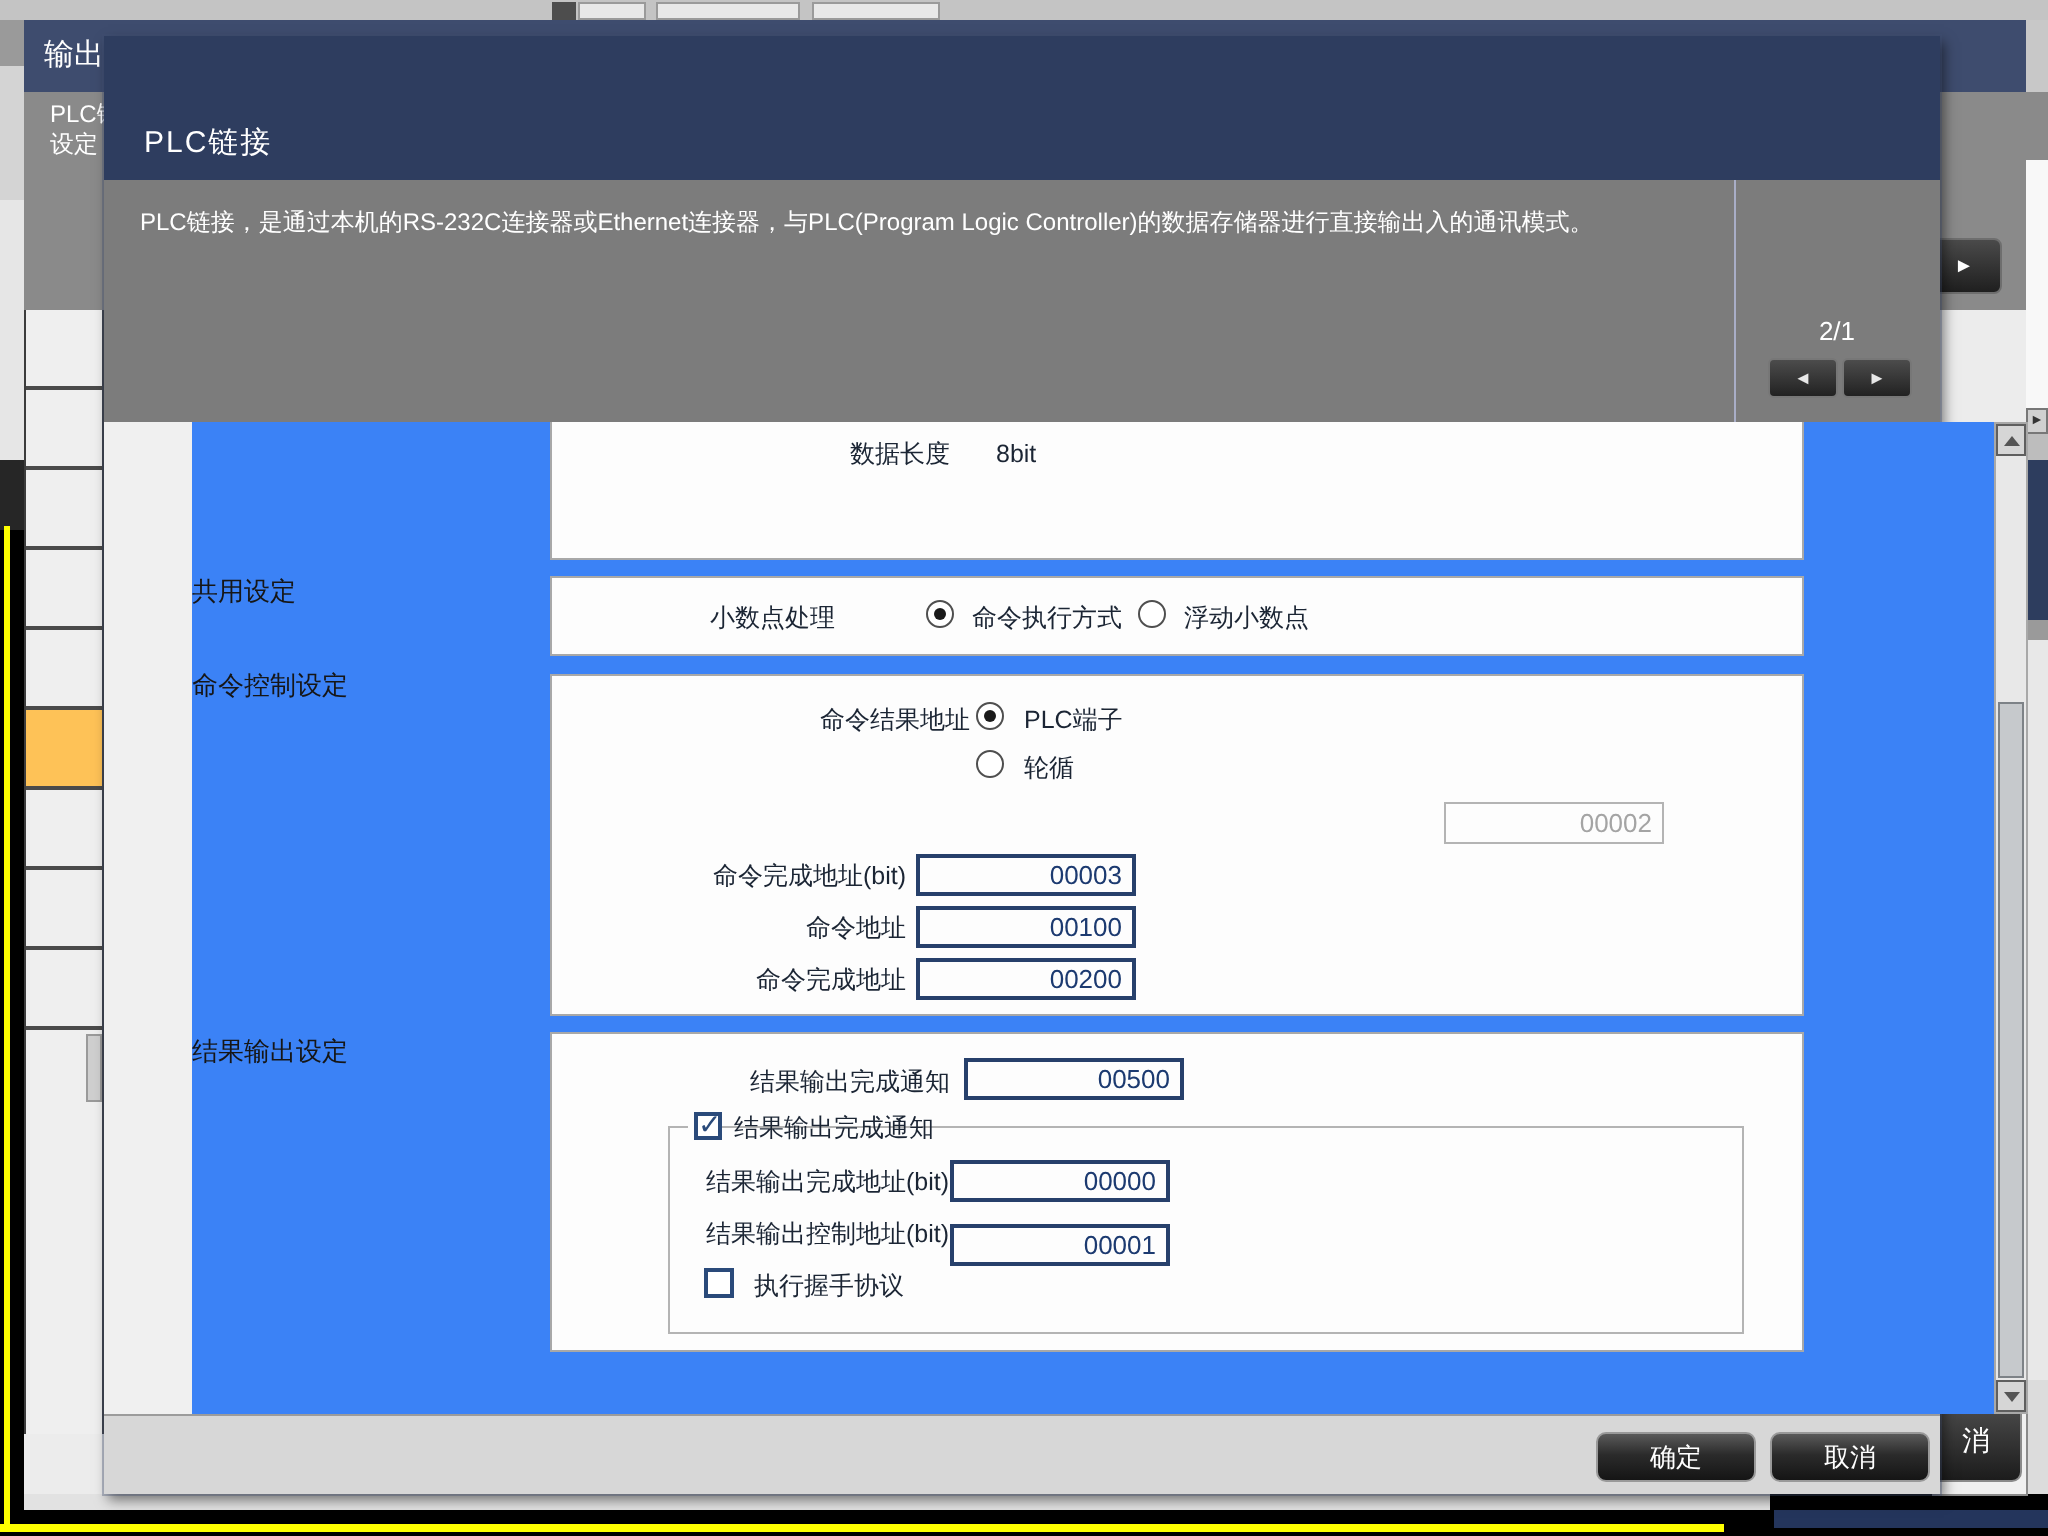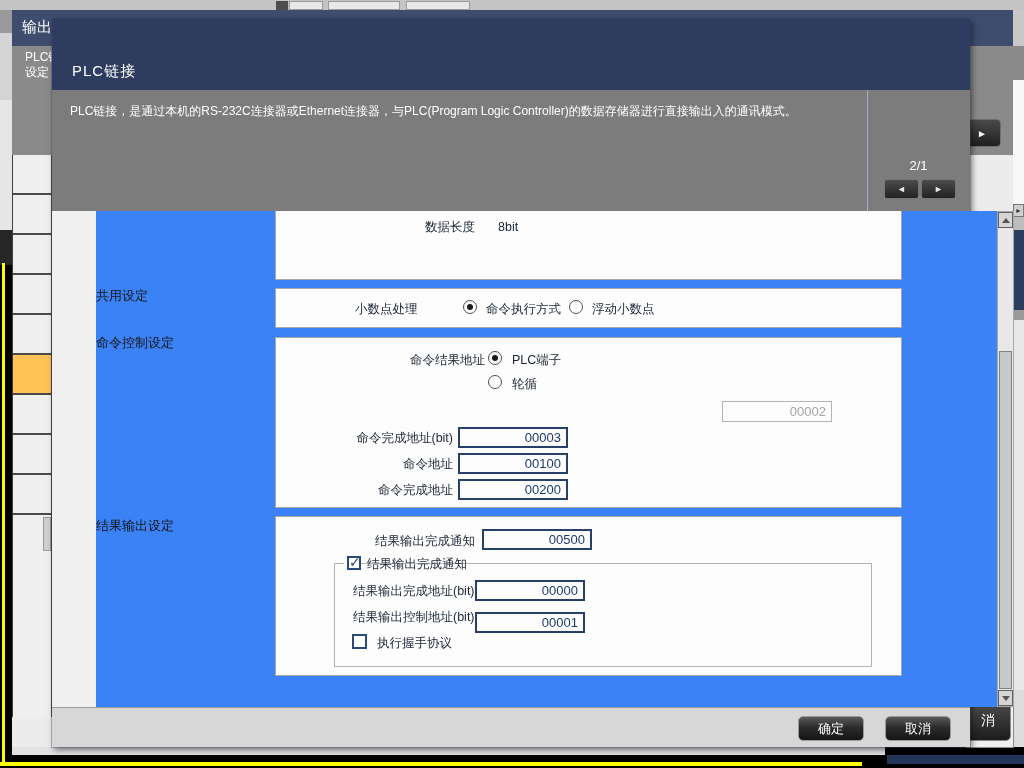--- a/index.html
+++ b/index.html
@@ -65,21 +65,21 @@
   .radio{position:absolute;width:14px;height:14px;border-radius:50%;background:#fff;border:1px solid #4f4f4f;box-sizing:border-box;}
   .radio.on::after{content:"";position:absolute;left:3px;top:3px;width:6px;height:6px;border-radius:50%;background:#1a1a1a;}
   .checkbox{position:absolute;width:15px;height:15px;background:#fff;border:2px solid #2a4a7a;box-sizing:border-box;}
   .checkbox.on::after{content:"\2713";position:absolute;left:0px;top:-4px;font-size:14px;font-weight:bold;color:#2a4a7a;}
   .fset{position:absolute;left:58px;top:46px;width:538px;height:104px;border:1px solid #b4b4b4;box-sizing:border-box;}
   .legend-row{position:absolute;left:68px;top:38px;background:#fdfdfd;padding:0 5px;height:16px;}
   .scrollbar{position:absolute;left:901px;top:0;width:17px;height:496px;background:#e8e8e8;border:1px solid #a8a8a8;box-sizing:border-box;}
   .scrollbar .btn{position:absolute;left:0;width:15px;height:16px;background:#d6d6d6;border:1px solid #5f5f5f;box-sizing:border-box;display:flex;align-items:center;justify-content:center;}
   .scrollbar .thumb{position:absolute;left:1px;top:139px;width:13px;height:338px;background:#c6c9cc;border:1px solid #7d8287;box-sizing:border-box;}
   .dlg-footer{position:absolute;left:0;top:689px;width:918px;height:40px;background:#d7d7d7;border-top:1px solid #9b9b9b;box-sizing:border-box;}
-  .dlg-btn{position:absolute;top:8px;width:66px;height:25px;background:linear-gradient(#5a5a5a,#2b2b2b 45%,#151515);
+  .dlg-btn{position:absolute;top:8px;width:80px;height:25px;background:linear-gradient(#5a5a5a,#2b2b2b 45%,#151515);
      border:1px solid #999;border-radius:5px;color:#fff;font-size:13px;display:flex;align-items:center;justify-content:center;box-sizing:border-box;}
 </style>
 </head>
 <body>
 
 <div class="screen">
 
   <div class="abs top-strip">
     <div class="dark"></div>
     <div class="sq" style="left:289px;width:34px;"></div>

